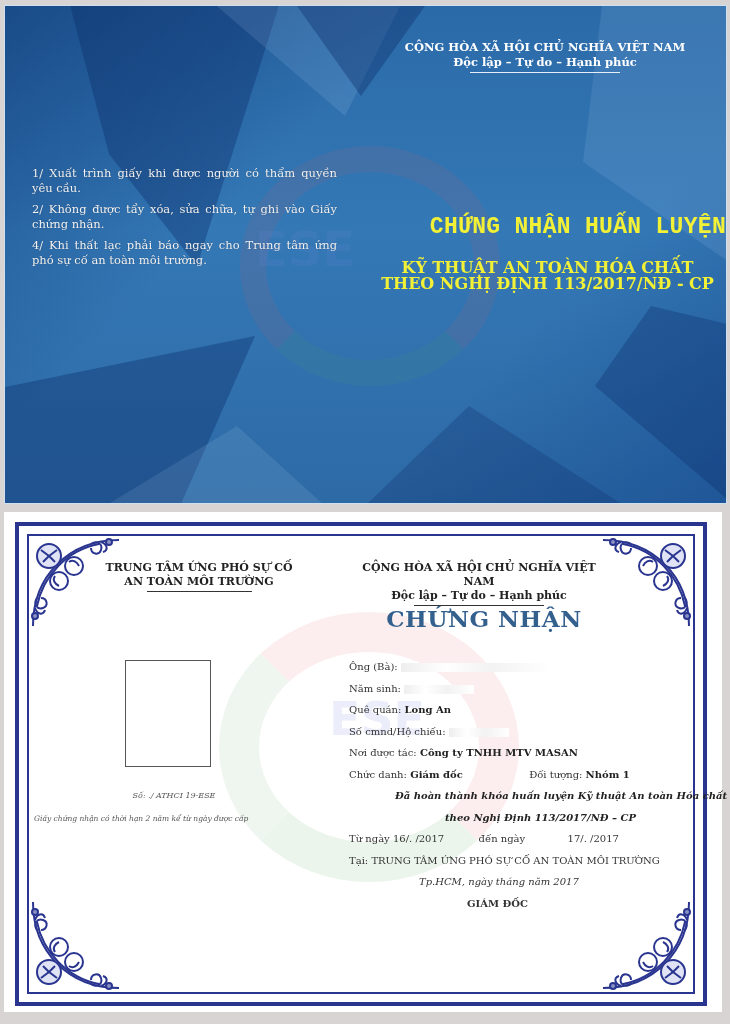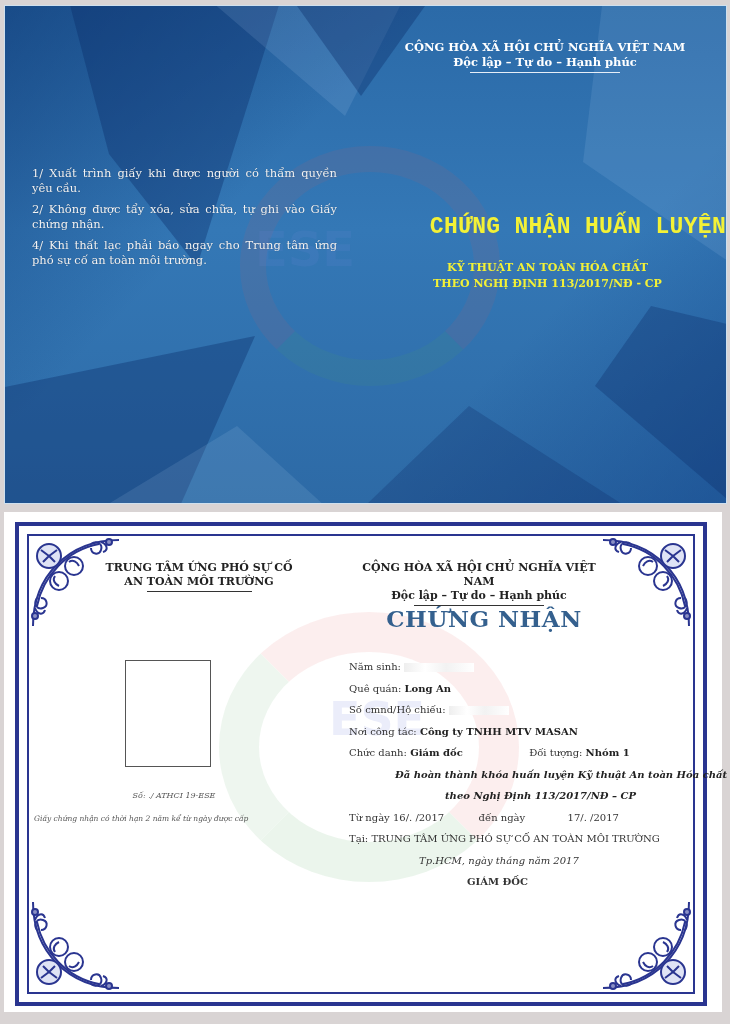--- a/index.html
+++ b/index.html
@@ -58,21 +58,21 @@
   }
   .nation { font-weight: bold; font-size: 11.5px; line-height: 15px; }
   .motto { font-weight: bold; font-size: 11.5px; line-height: 15px; }
   .motto-line { width: 150px; height: 1px; background: #e6eef8; margin: 2px auto 0; }
   .front-title {
     position: absolute; left: 356px; top: 208px; width: 365px; text-align: right;
     color: #f3f136; font-weight: bold; font-size: 23px; letter-spacing: 0.3px; font-family: Liberation Mono, monospace;
   }
   .front-sub {
     position: absolute; left: 360px; top: 254px; width: 365px; text-align: center;
-    color: #f3f136; font-weight: bold; font-size: 11px; line-height: 16px;
+    color: #f3f136; font-weight: bold; font-size: 16px; line-height: 16px;
   }
 
   
   .back {
     position: absolute; left: 4px; top: 512px; width: 718px; height: 500px;
     background: #fff;
   }
   .border-outer {
     position: absolute; left: 11px; top: 10px; right: 15px; bottom: 6px;
     border: 4px solid #2a3590;
@@ -267,35 +267,40 @@
   </div>
 
   <div class="cert-title">CHỨNG NHẬN</div>
 
   <div class="photo"></div>
   <div class="serial">Số: ./ ATHCI 19-ESE</div>
   <div class="validity">Giấy chứng nhận có thời hạn 2 năm kể từ ngày được cấp</div>
 
   <div class="fields">
     <div class="row">
+      <span>Ông (Bà):</span>
+      <b></b>
+      <span class="blur" style="width:150px"></span>
+    </div>
+    <div class="row">
       <span>Năm sinh:</span>
       <span></span>
       <span class="blur" style="width:70px"></span>
     </div>
     <div class="row">
       <span>Quê quán:</span>
       <b>Long An</b>
     </div>
     <div class="row">
       <span>Số cmnd/Hộ chiếu:</span>
       <span></span>
       <span class="blur" style="width:60px"></span>
     </div>
     <div class="row">
-      <span>Nơi công tác:</span>
+      <span>Nơi được tác:</span>
       <b>Công ty TNHH MTV MASAN</b>
     </div>
     <div class="row">
       <span>Chức danh:</span>
       <b>Giám đốc</b>
       <span class="gap"></span>
       <span>Đối tượng:</span>
       <b>Nhóm 1</b>
     </div>
     <div class="row italic-bold">Đã hoàn thành khóa huấn luyện Kỹ thuật An toàn Hóa chất</div>

